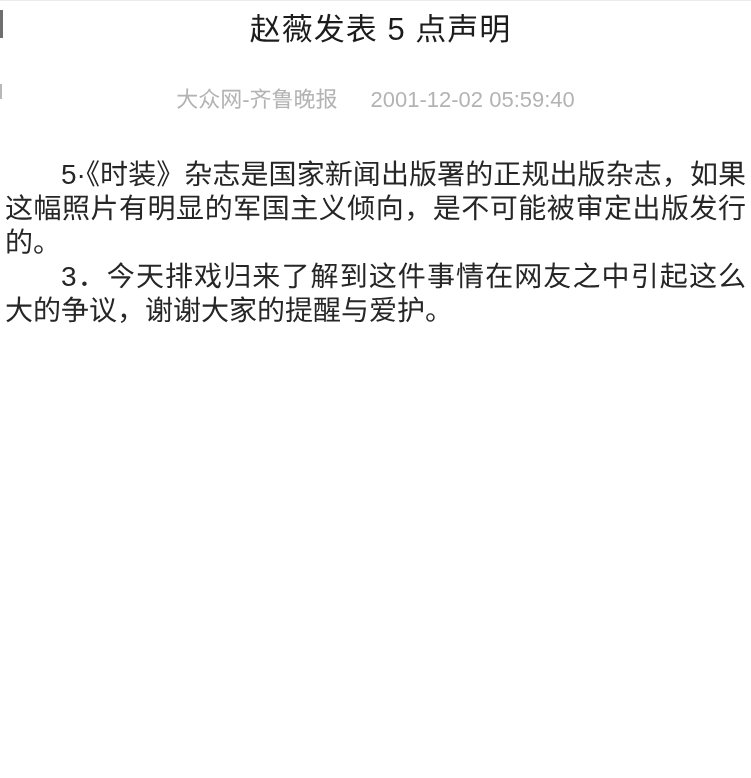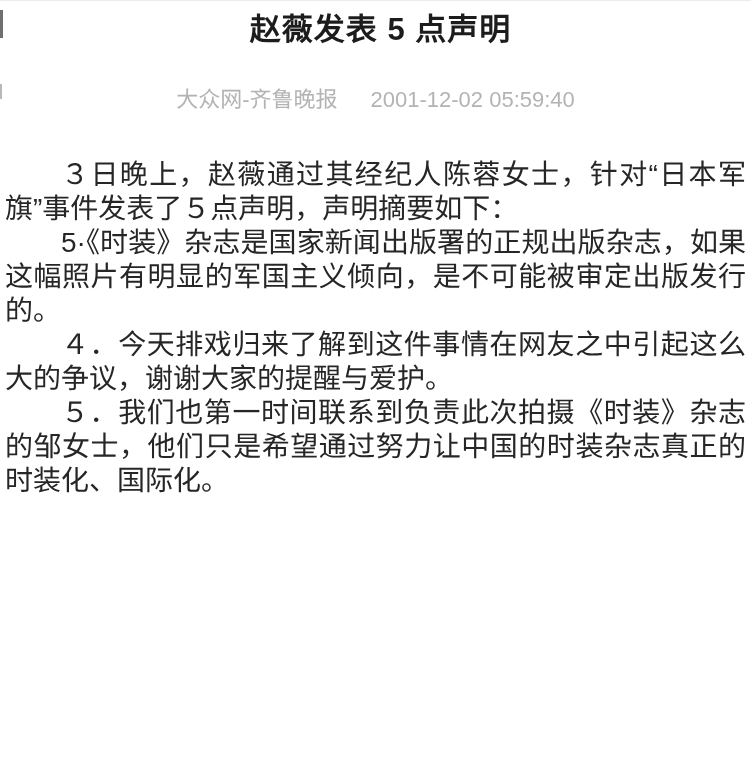--- a/index.html
+++ b/index.html
@@ -28,21 +28,21 @@
     left: 0;
     background: #9a9a9a;
   }
   .edge-artifact.one { top: 9px;  width: 3px; height: 28px; background: #6f6f6f; }
   .edge-artifact.two { top: 83px; width: 2px; height: 15px; background: #b8b8b8; }
   .article-title {
     margin: 10px 0 0 10px;
     padding: 0 20px;
     font-size: 31px;
     line-height: 38px;
-    font-weight: 700;
+    font-weight: 400;
     letter-spacing: 1px;
     text-align: center;
     color: var(--c-title);
   }
   .article-meta {
     margin-top: 38px;
     display: flex;
     justify-content: center;
     align-items: baseline;
     gap: 33px;
@@ -74,17 +74,15 @@
 <div class="edge-artifact two"></div>
 
 <h1 class="article-title">赵薇发表 5 点声明</h1>
 
 <div class="article-meta">
   <span>大众网-齐鲁晚报</span>
   <span>2001-12-02 05:59:40</span>
 </div>
 
 <div class="article-body">
-  <p>３日晚上，赵薇通过其经纪人陈蓉女士，针对“日本军旗”事件发表了５点声明，声明摘要如下：</p>
   <p>5·《时装》杂志是国家新闻出版署的正规出版杂志，如果这幅照片有明显的军国主义倾向，是不可能被审定出版发行的。</p>
-  <p>４．今天排戏归来了解到这件事情在网友之中引起这么大的争议，谢谢大家的提醒与爱护。</p>
-  <p>５．我们也第一时间联系到负责此次拍摄《时装》杂志的邹女士，他们只是希望通过努力让中国的时装杂志真正的时装化、国际化。</p>
+  <p>3．今天排戏归来了解到这件事情在网友之中引起这么大的争议，谢谢大家的提醒与爱护。</p>
 </div>
 
 </body></html>

